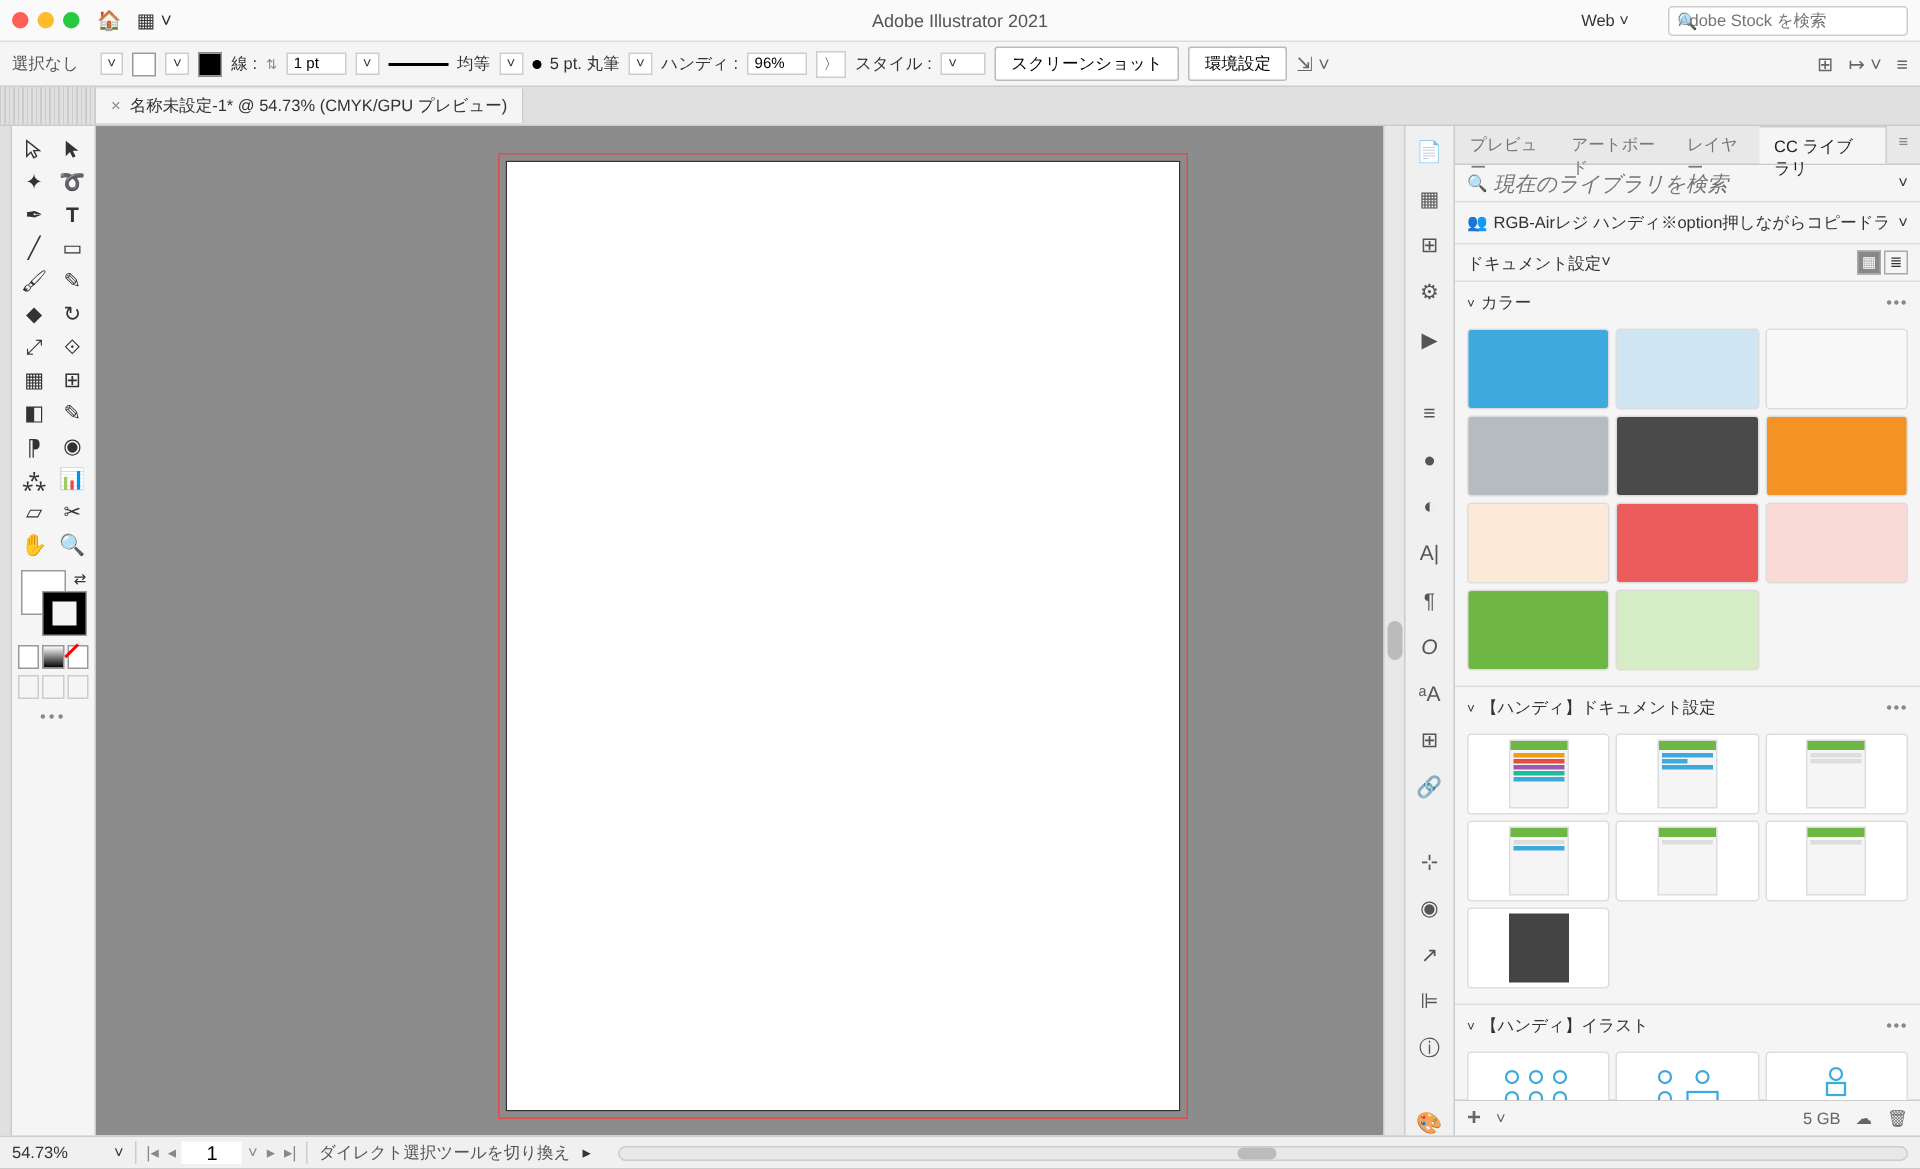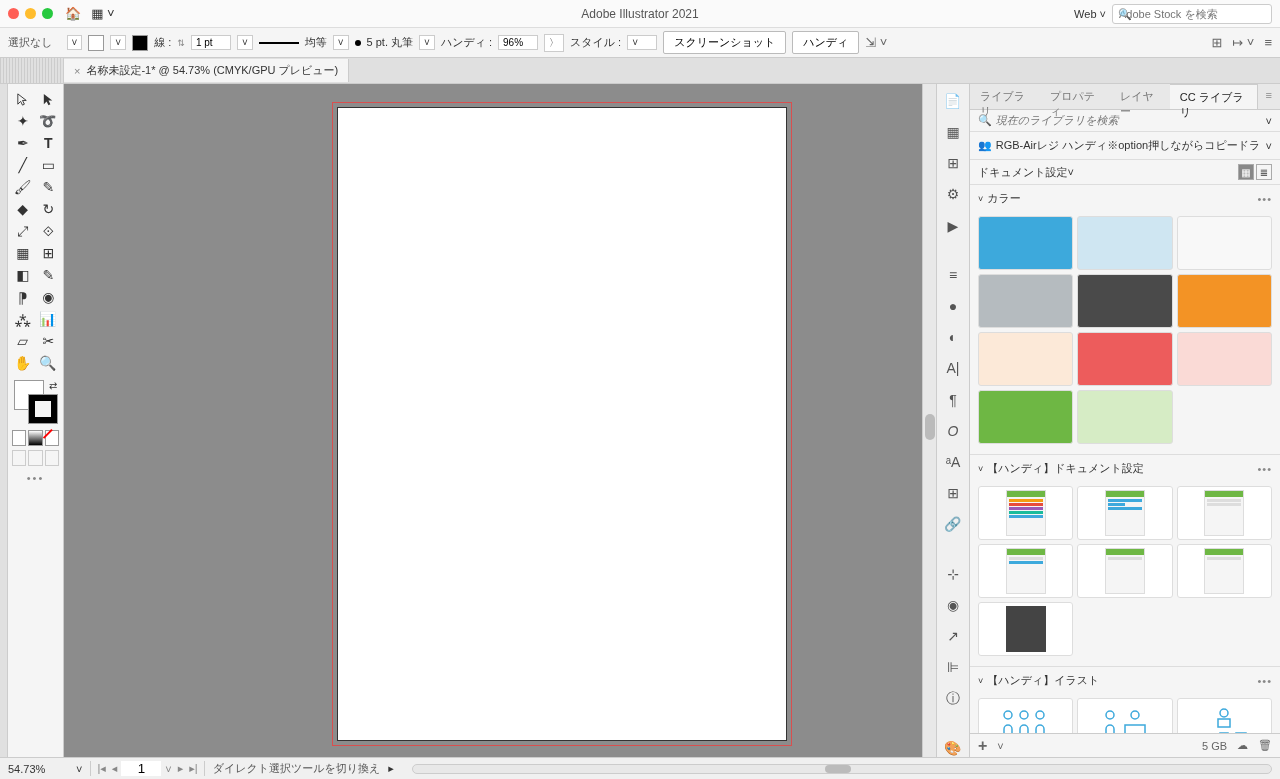--- a/index.html
+++ b/index.html
@@ -8,21 +8,21 @@
 
 .menubar { height: 28px; background: #fafafa; border-bottom: 1px solid #ddd; display: flex; align-items: center; padding: 0 8px; }
 .traffic { display: flex; gap: 6px; margin-right: 12px; }
 .traffic span { width: 11px; height: 11px; border-radius: 50%; display: block; }
 .traffic .r { background: #ff5f56; }
 .traffic .y { background: #ffbd2e; }
 .traffic .g { background: #27c93f; }
 .menubar .home { margin-right: 10px; font-size: 13px; }
 .menubar .ws { margin-right: 8px; font-size: 13px; }
 .menubar .title { position: absolute; left: 50%; transform: translateX(-50%); font-size: 12px; color: #555; }
-.menubar .right { margin-left: auto; display: flex; align-items: center; gap: 0; }
+.menubar .right { margin-left: auto; display: flex; align-items: center; gap: 20px; }
 .menubar .web { padding: 2px 6px; font-size: 11px; }
 .menubar .search { width: 160px; padding: 3px 6px; border: 1px solid #ccc; border-radius: 3px; font-size: 11px; background: #fff; }
 .search-wrap { position: relative; }
 .search-wrap .mag { position: absolute; left: 6px; top: 4px; font-size: 11px; color: #888; }
 .search-wrap input { padding-left: 20px; }
 
 
 .controlbar { height: 30px; background: #f5f5f5; border-bottom: 1px solid #ccc; display: flex; align-items: center; padding: 0 8px; gap: 6px; }
 .controlbar .sel { color: #555; margin-right: 8px; text-align: right; }
 .controlbar .swatch { width: 16px; height: 16px; border: 1px solid #999; }
@@ -77,21 +77,21 @@
 .dockstrip { width: 34px; background: #f0f0f0; border-left: 1px solid #ccc; border-right:1px solid #ccc; display:flex; flex-direction:column; align-items:center; gap:14px; padding-top:8px; }
 .dockstrip .di { width:18px; height:18px; display:flex; align-items:center; justify-content:center; color:#555; font-size:14px; }
 
 
 .panels { width: 310px; background: #f5f5f5; display:flex; flex-direction:column; }
 .panel-tabs { display:flex; background:#e8e8e8; border-bottom:1px solid #ccc; height:26px; align-items:stretch; }
 .panel-tabs .pt { padding:5px 10px; font-size:11px; color:#777; cursor:pointer; }
 .panel-tabs .pt.active { background:#f5f5f5; color:#222; border-top:1px solid #ccc; border-right:1px solid #ccc; }
 .panel-tabs .menu { margin-left:auto; padding:5px 8px; color:#888; }
 .panel-search { padding:4px 8px; border-bottom:1px solid #ddd; display:flex; align-items:center; gap:4px; }
-.panel-search input { flex:1; border:none; background:transparent; font-size:11px; color:#aaa; font-style:italic;font-family:Liberation Mono, monospace; }
+.panel-search input { flex:1; border:none; background:transparent; font-size:14px; color:#aaa; font-style:italic; }
 .panel-lib { padding:6px 8px; border-bottom:1px solid #ddd; display:flex; align-items:center; font-size:11px; }
 .panel-lib .chev { margin-left:auto; }
 .panel-view { padding:4px 8px; border-bottom:1px solid #ddd; display:flex; align-items:center; font-size:11px; }
 .panel-view .vicons { margin-left:auto; display:flex; gap:2px; }
 .panel-view .vicons span { width:16px; height:16px; border:1px solid #aaa; display:flex; align-items:center; justify-content:center; font-size:10px; }
 .panel-view .vicons .active { background:#888; color:#fff; }
 
 .panel-body { flex:1; overflow-y:auto; }
 .section { border-bottom:1px solid #ddd; }
 .section-head { display:flex; align-items:center; padding:6px 8px; font-size:11px; }
@@ -161,21 +161,21 @@
   <span class="drop">˅</span>
   <span class="dot"></span>
   <span>5 pt. 丸筆</span>
   <span class="drop">˅</span>
   <span>ハンディ :</span>
   <input type="text" value="96%" style="">
   <span class="drop">〉</span>
   <span>スタイル :</span>
   <span class="drop" style="width:30px"> ˅</span>
   <button>スクリーンショット</button>
-  <button>ハンディ</button>
+  <button>環境設定</button>
   <span class="icon">⇲ ˅</span>
   <div class="right">
     <span class="icon">⊞</span>
     <span class="icon">↦ ˅</span>
     <span class="icon">≡</span>
   </div>
 </div>
 
 <div class="tabbar">
   <div class="grip"></div>
@@ -301,22 +301,22 @@
     <div class="di">◉</div>
     <div class="di">↗</div>
     <div class="di">⊫</div>
     <div class="di">ⓘ</div>
     <div style="height:4px"></div>
     <div class="di">🎨</div>
   </div>
 
   <div class="panels">
     <div class="panel-tabs">
-      <div class="pt">ライブラリ</div>
-      <div class="pt">プロパティ</div>
+      <div class="pt">プレビュー</div>
+      <div class="pt">アートボード</div>
       <div class="pt">レイヤー</div>
       <div class="pt active">CC ライブラリ</div>
       <div class="menu">≡</div>
     </div>
     <div class="panel-search">
       <span>🔍</span>
       <input placeholder="現在のライブラリを検索" style="">
       <span>˅</span>
     </div>
     <div class="panel-lib">

